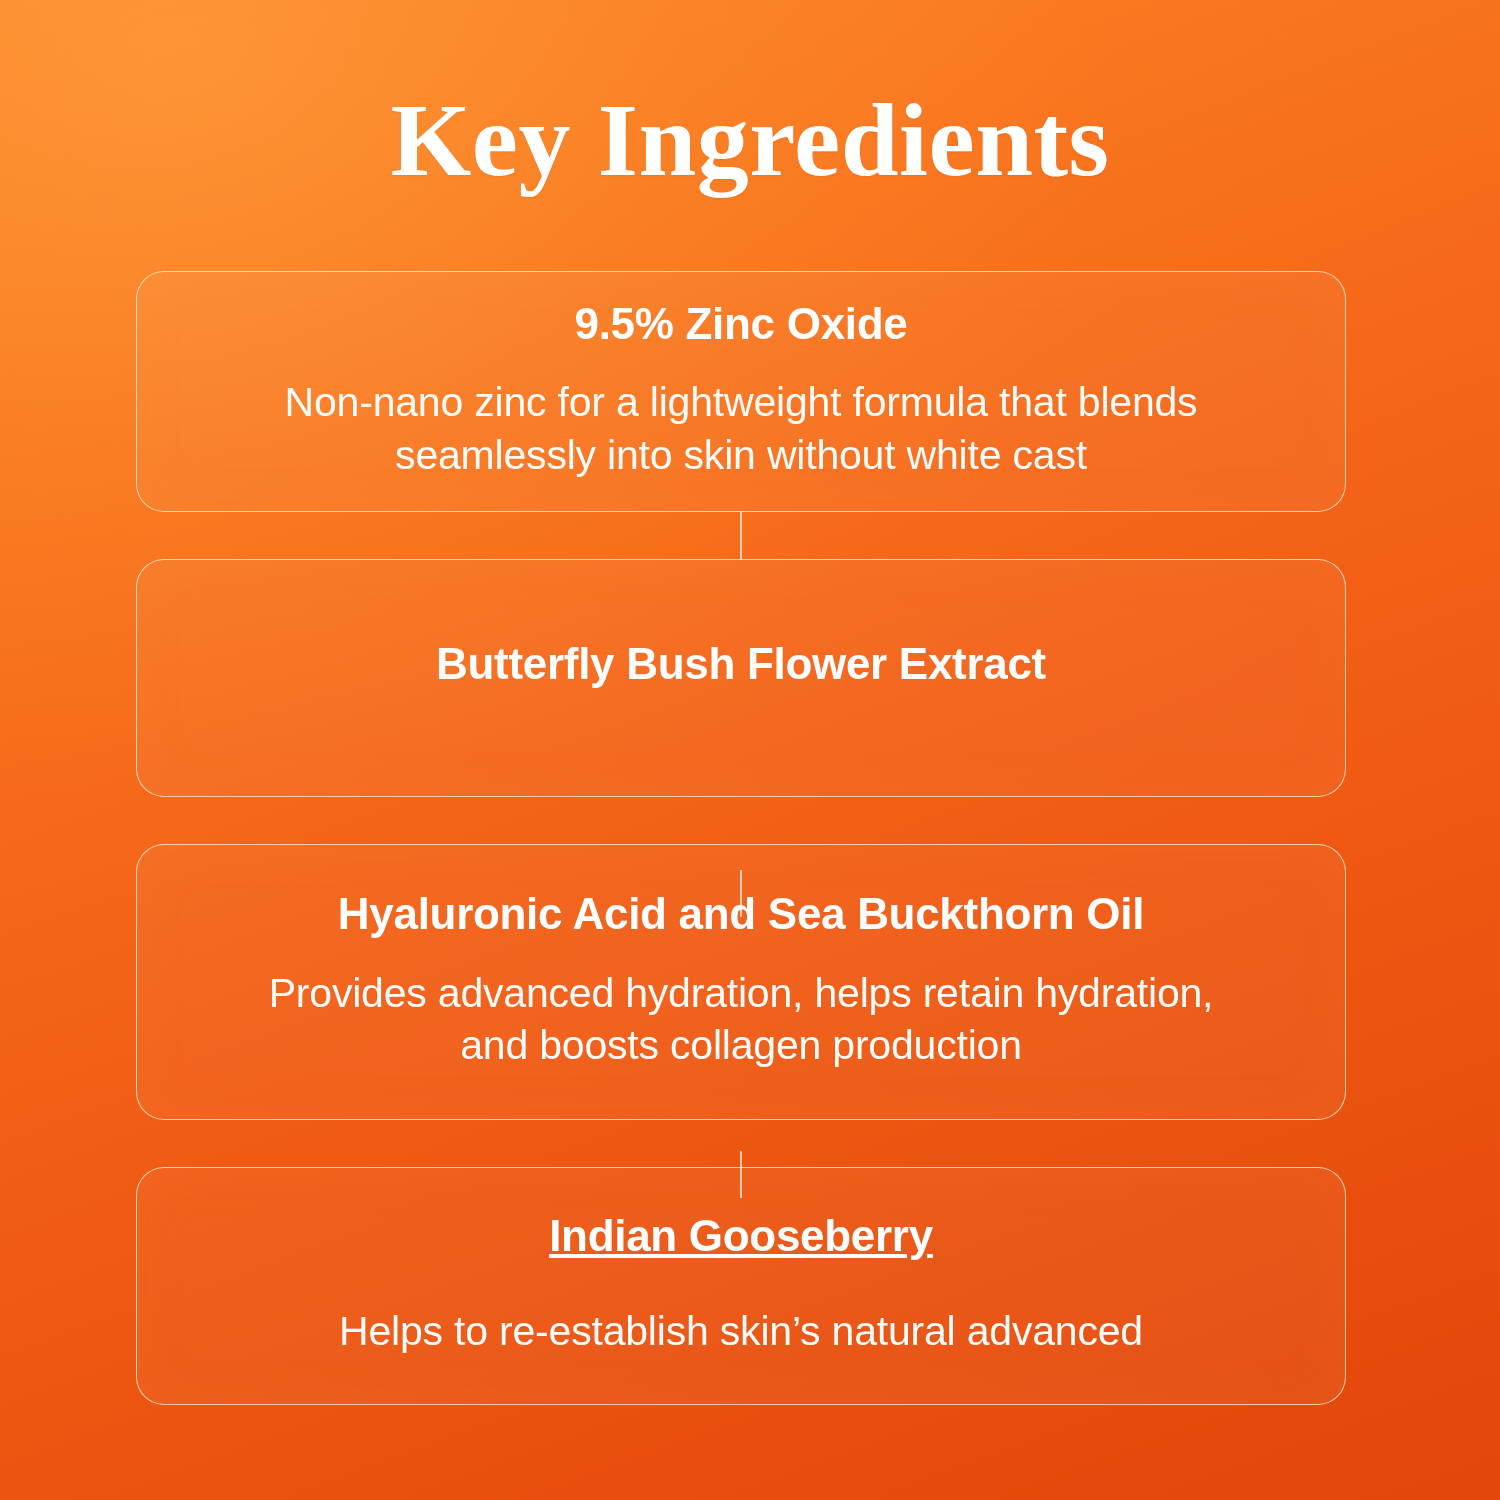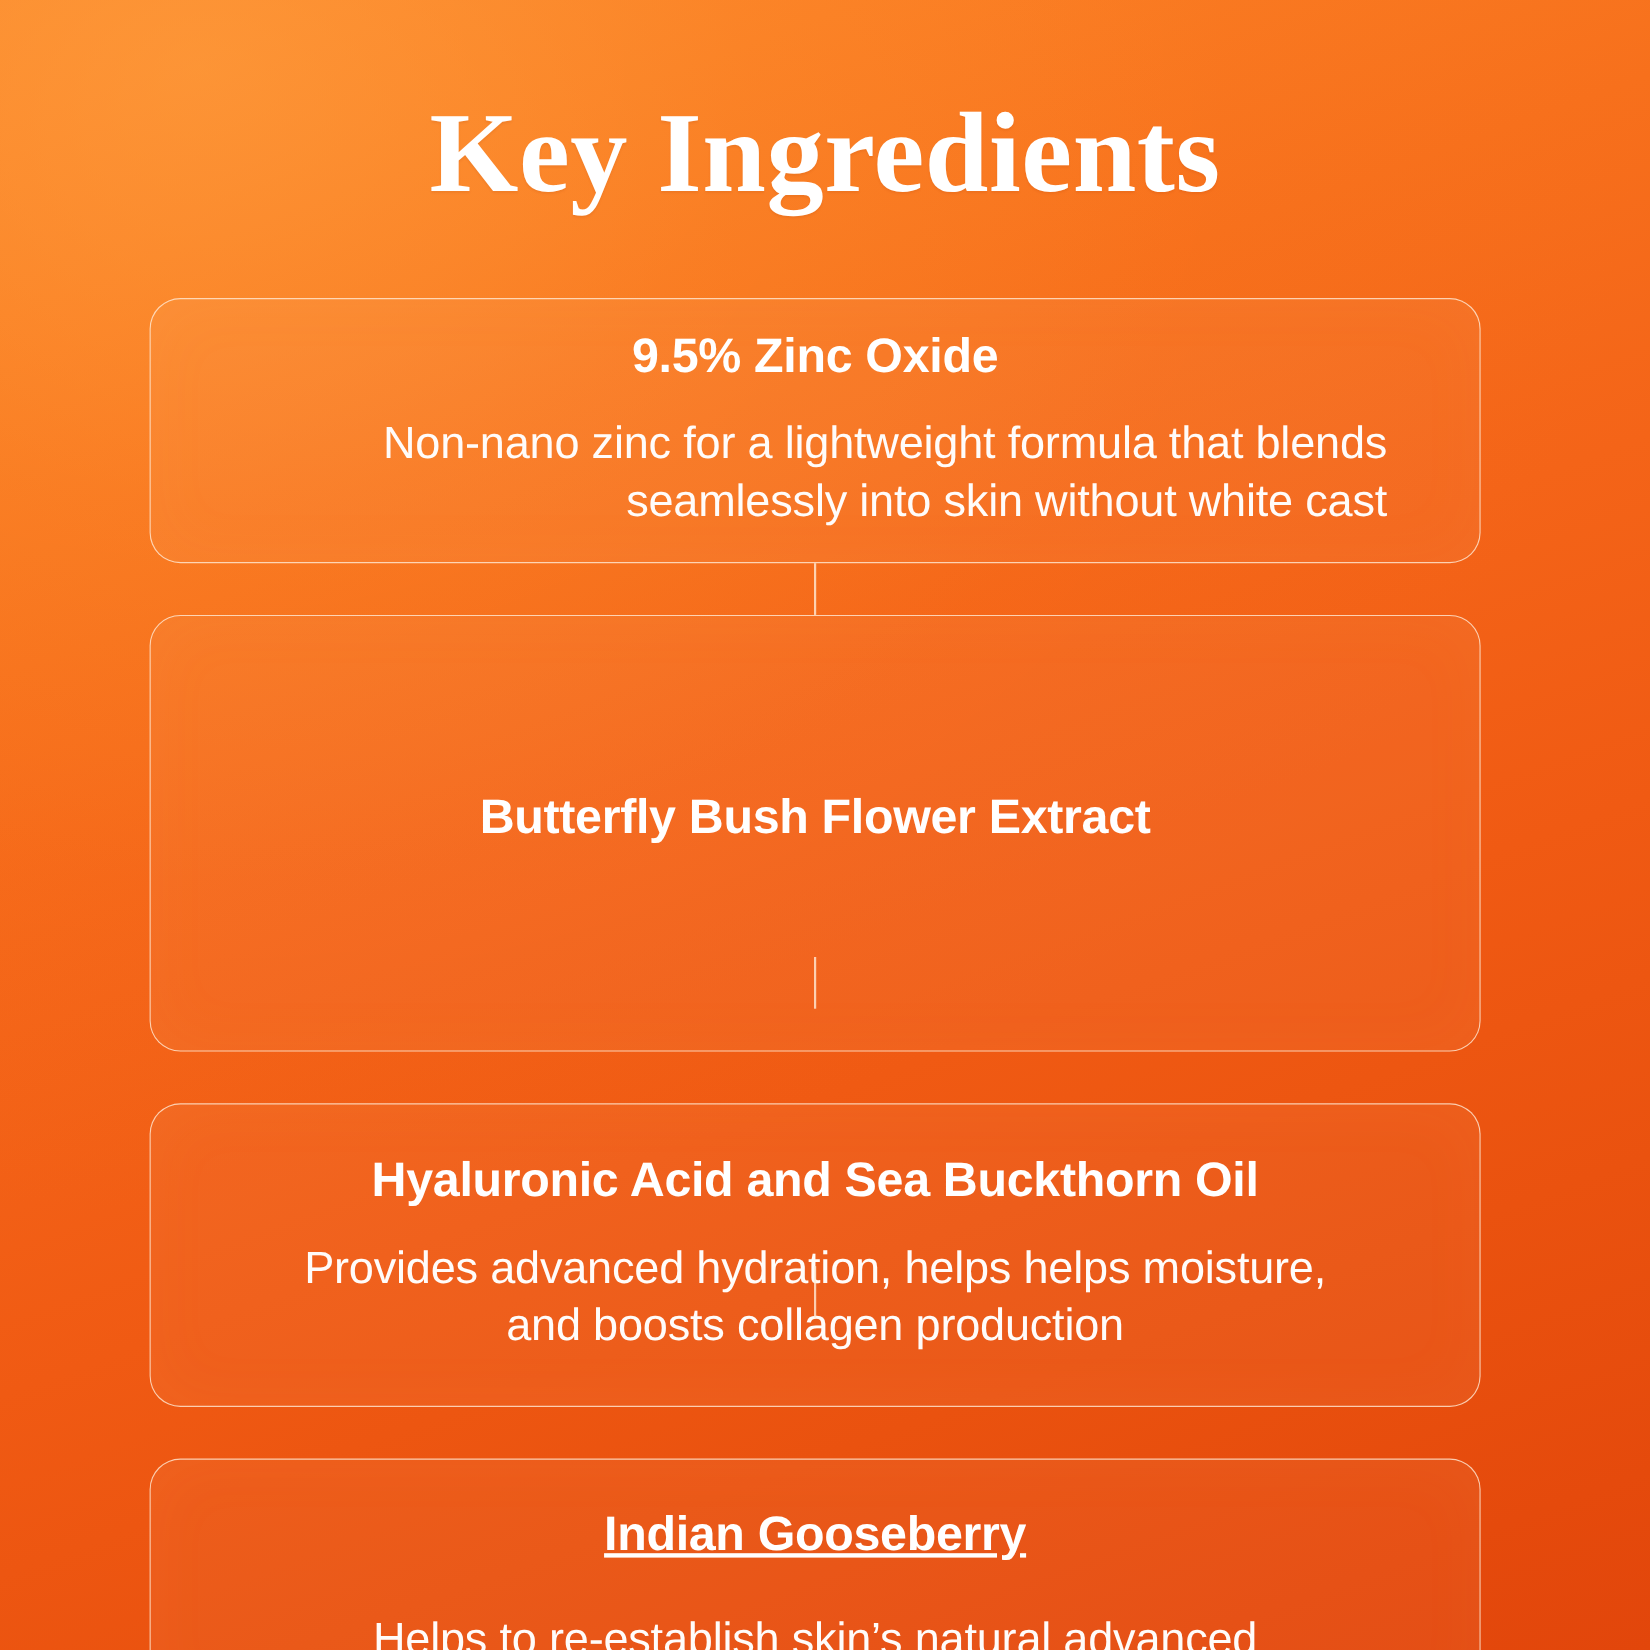--- a/index.html
+++ b/index.html
@@ -79,21 +79,21 @@
     box-shadow: inset 0 0 60px rgba(255,180,110,0.055);
     text-align: center;
     display: flex;
     flex-direction: column;
     align-items: center;
     justify-content: center;
     padding: 22px 54px 26px;
   }
 
   .card-1 { height: 241px; }
-  .card-2 { height: 397px; margin-top: 47px; }
+  .card-2 { height: 238px; margin-top: 47px; }
   .card-3 { height: 276px; margin-top: 47px; }
   .card-4 { height: 238px; margin-top: 47px; }
 
   
   .connector {
     position: absolute;
     left: 50%;
     transform: translateX(-50%);
     width: 2px;
     height: 47px;
@@ -118,21 +118,21 @@
     font-weight: 400;
     color: #FFFCFA;
     font-size: 41px;
     line-height: 1.28;
     letter-spacing: -0.2px;
     max-width: 1060px;
   }
 
   
   .card-1 .card-heading { font-size: 44px; margin-bottom: 26px; }
-  .card-1 .card-body    { max-width: 1040px; text-align: right; }
+  .card-1 .card-body    { max-width: 1040px; }
 
   .card-2 .card-heading { font-size: 44px; margin-bottom: 24px; }
   .card-2 .card-body    { max-width: 1020px; }
 
   .card-3 .card-heading { font-size: 44px; margin-bottom: 26px; }
   .card-3 .card-body    { max-width: 950px; }
 
   .card-4 .card-heading { font-size: 44px; margin-bottom: 42px; text-decoration: underline; }
   .card-4 .card-body    { max-width: 1060px; }
 </style>
@@ -153,21 +153,21 @@
     <div class="connector conn-1"></div>
 
     <div class="card card-2">
       <div class="card-heading">Butterfly Bush Flower Extract</div>
     </div>
 
     <div class="connector conn-2"></div>
 
     <div class="card card-3">
       <div class="card-heading">Hyaluronic Acid and Sea Buckthorn Oil</div>
-      <div class="card-body">Provides advanced hydration, helps helps moisture, and boosts collagen production</div>
+      <div class="card-body">Provides advanced hydration, helps retain hydration, and boosts collagen production</div>
     </div>
 
     <div class="connector conn-3"></div>
 
     <div class="card card-4">
       <div class="card-heading">Indian Gooseberry</div>
       <div class="card-body">Helps to re-establish skin’s natural advanced</div>
     </div>
 
   </div>

